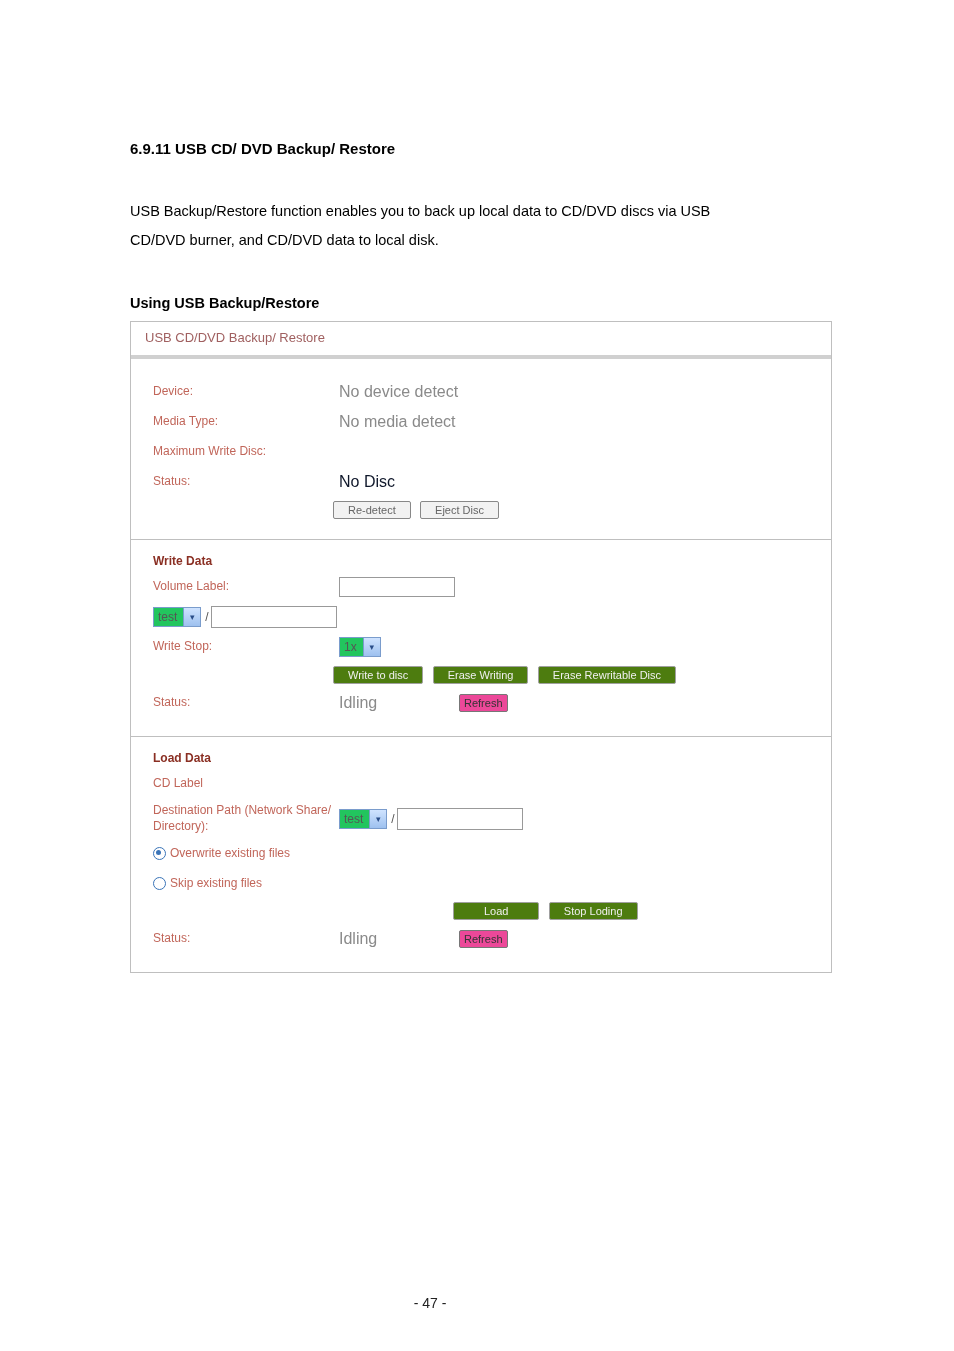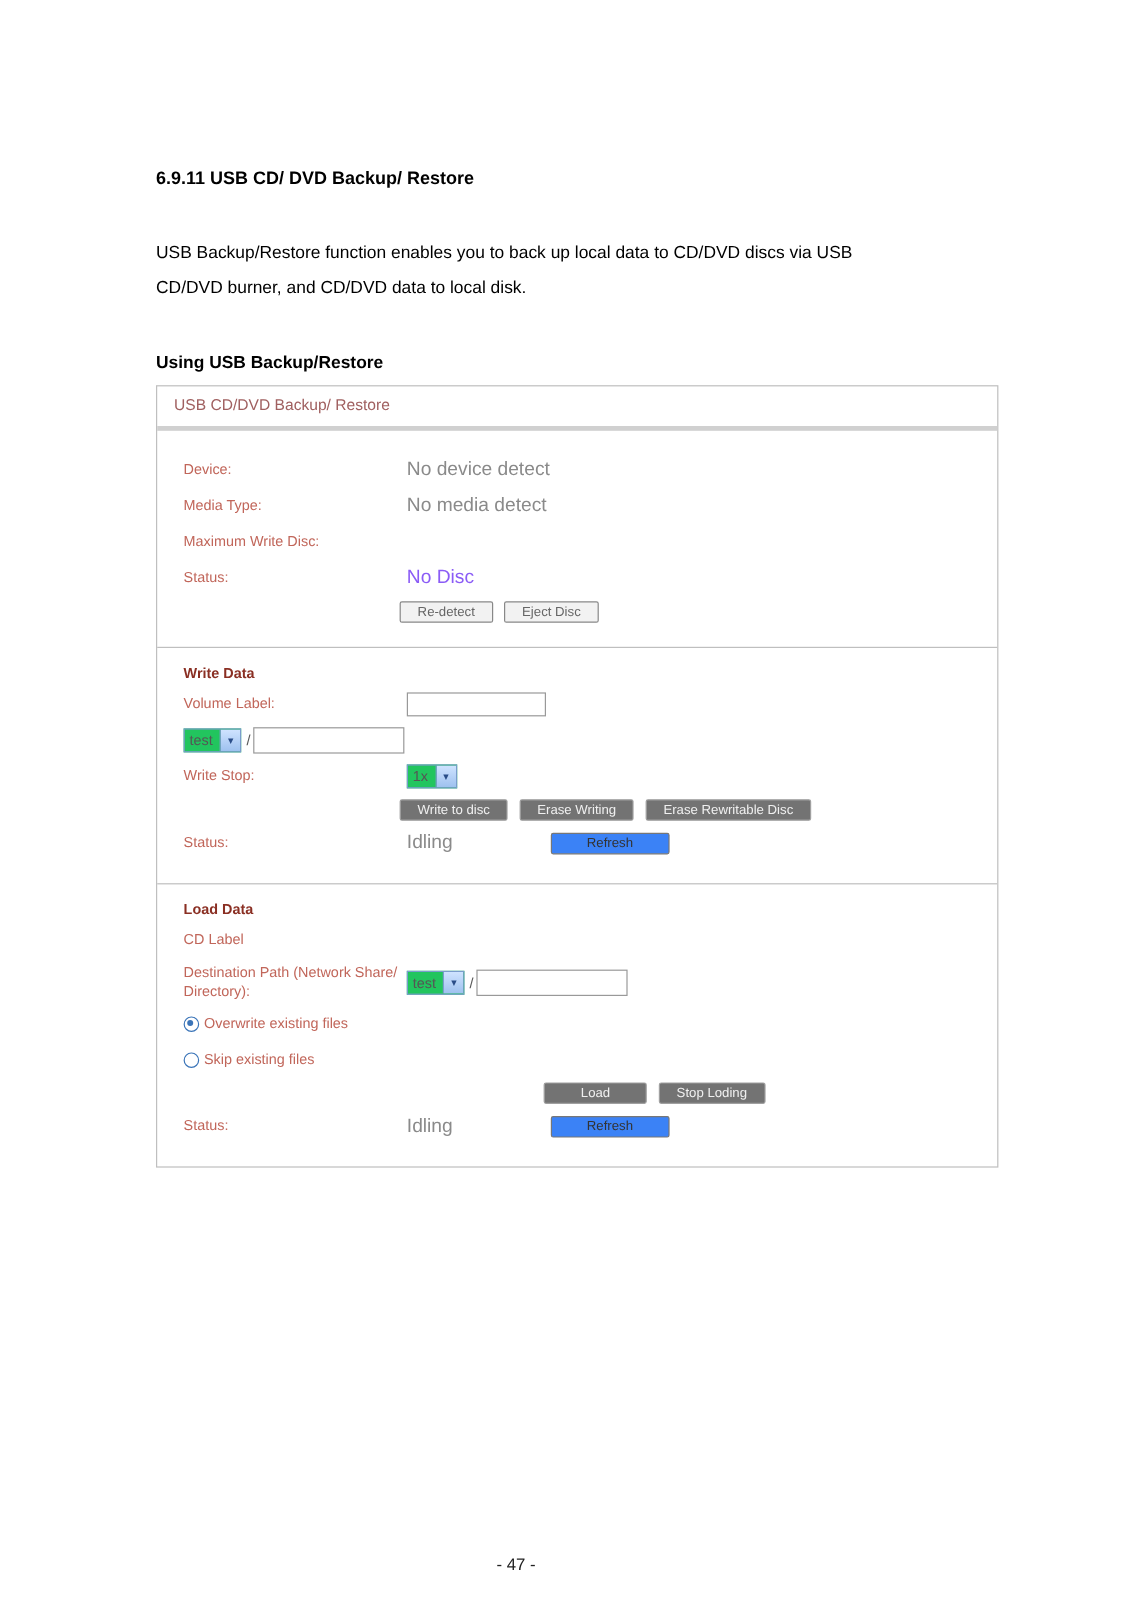--- a/index.html
+++ b/index.html
@@ -64,49 +64,49 @@
     color: #c1665a;
     font-size: 12px;
     padding-right: 6px;
     line-height: 1.3;
   }
   .val {
     color: #8a8a8a;
     font-size: 16px;
   }
   .val.red {
-    color: #8b5cf6;
+    color: #0f172a;
   }
   .sec-head {
     color: #8a2f23;
     font-weight: bold;
     font-size: 12px;
     margin-bottom: 6px;
   }
   .btn {
     display: inline-block;
     border: 1px solid #888;
     background: #f2f2f2;
     color: #666;
     padding: 2px 14px;
     font-size: 11px;
     font-family: Tahoma, Verdana, sans-serif;
     margin-right: 6px;
     border-radius: 2px;
   }
   .btn.disabled {
-    background: #737373;
+    background: #4d7c0f;
     color: #f0f0f0;
     border-color: #a0a0a0;
   }
   .btn.plain {
-    background: #3b82f6;
+    background: #ec4899;
     color: #333;
     border: 1px solid #777;
-    padding: 2px 29px;
+    padding: 2px 4px;
   }
   input.text {
     border: 1px solid #999;
     height: 18px;
     padding: 0 4px;
     font-size: 12px;
     width: 106px;
     background: #fff;
   }
   .select {

